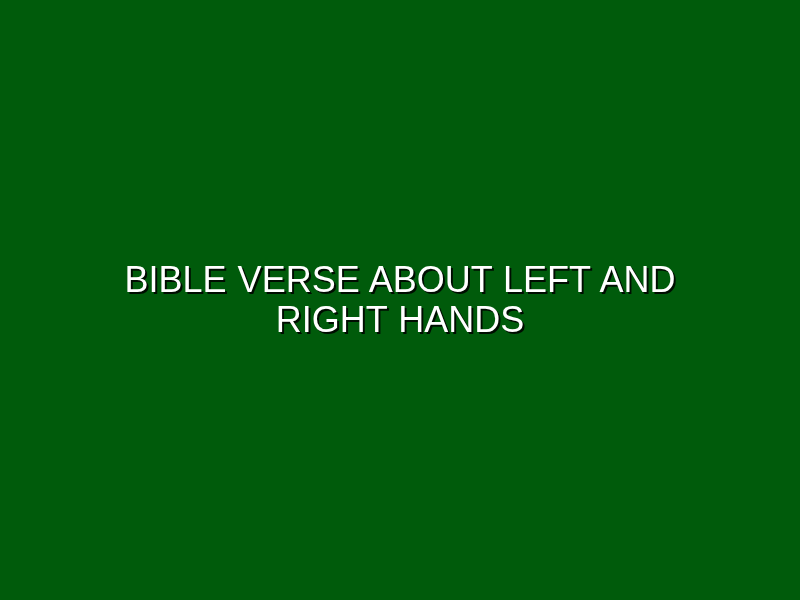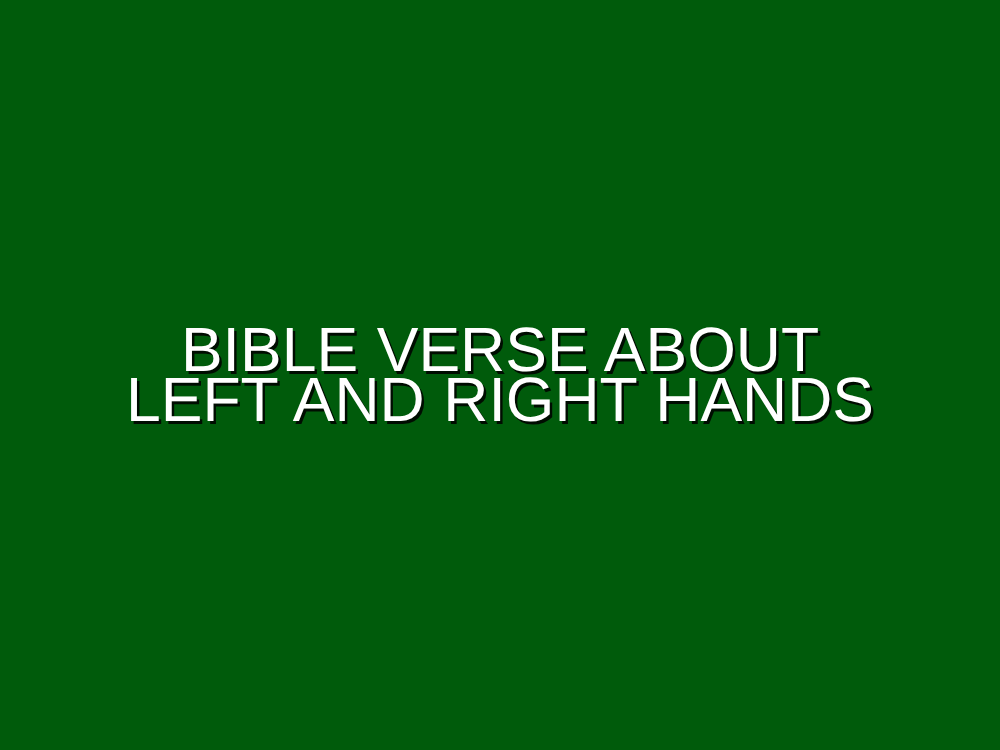--- a/index.html
+++ b/index.html
@@ -29,21 +29,21 @@
 
   
   .headline-block {
     width: 640px;
     text-align: center;
   }
 
   .headline {
     margin: 0;
     font-family: "Liberation Sans", sans-serif;
-    font-size: 50px;
+    font-size: 36px;
     line-height: 40px;
     font-weight: normal;
     letter-spacing: 0px;
     color: #ffffff;
     text-transform: uppercase;
     text-shadow: 2px 2px 0 rgba(0, 0, 0, 0.85);
     white-space: normal;
     word-spacing: 1px;
   }
 </style>

